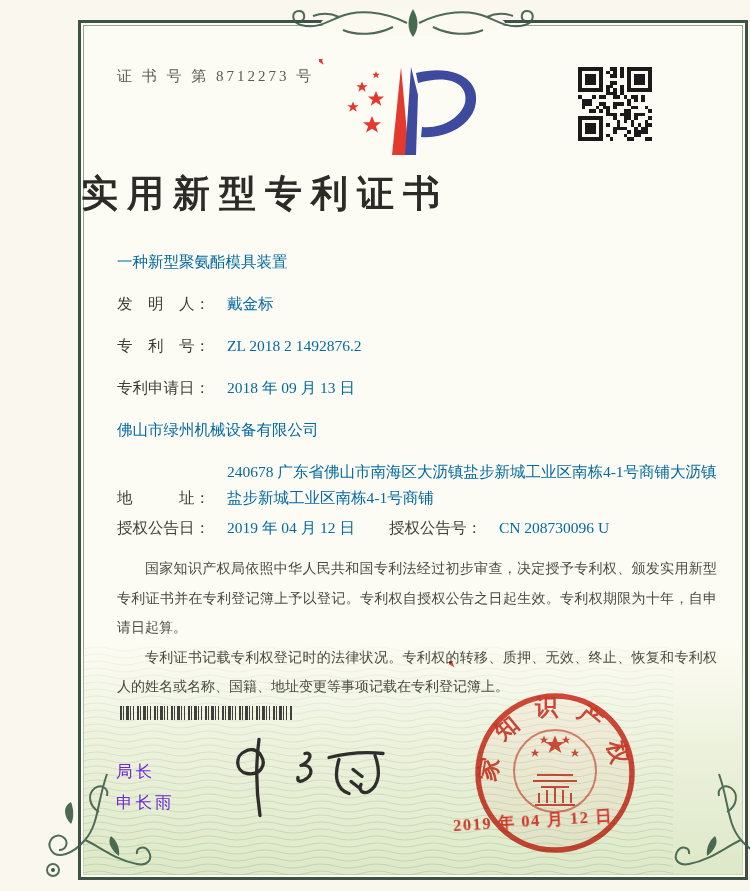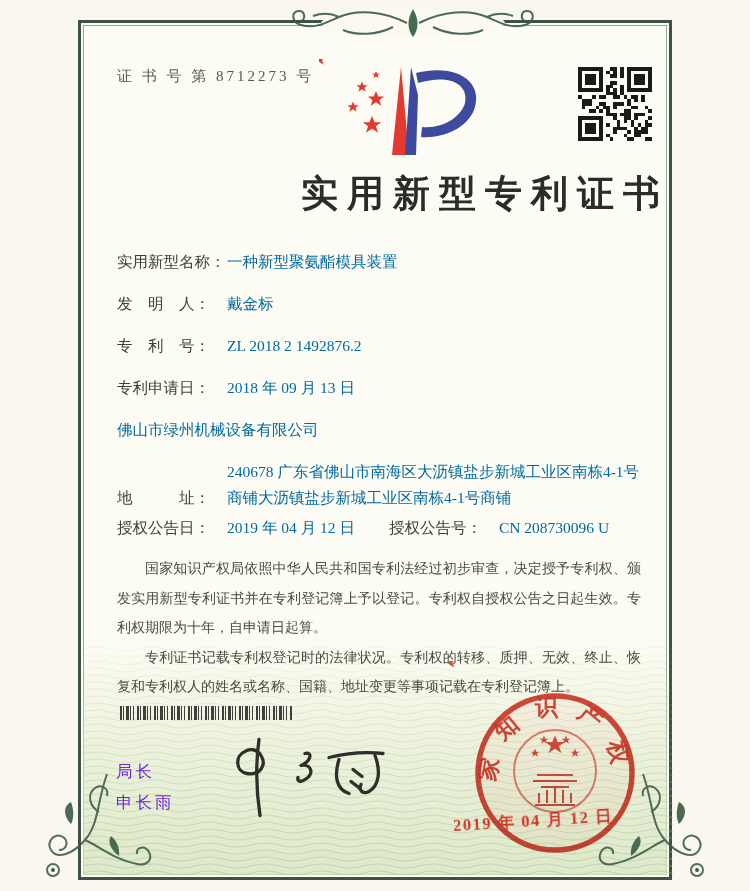--- a/index.html
+++ b/index.html
@@ -3,36 +3,36 @@
 <meta charset="utf-8">
 <style>
   html,body{margin:0;padding:0;}
   body{
     width:750px;height:891px;overflow:hidden;position:relative;
     background:#faf8ee;
     font-family:"Liberation Serif","DejaVu Serif",serif;
     -webkit-font-smoothing:antialiased;
   }
   .cert{
-    position:absolute;left:78px;top:20px;width:594px;height:860px;
+    position:absolute;left:78px;top:20px;width:670px;height:860px;
     border:3px solid #3e5244;background:#fdfcf4;box-sizing:border-box;
   }
   .cert-inner-line{position:absolute;inset:2px;border:1px solid #96a694;pointer-events:none;}
   .bottom-tint{
     position:absolute;left:2px;right:2px;bottom:2px;height:232px;
     background:linear-gradient(180deg,rgba(226,235,207,0) 0%,rgba(222,232,200,.5) 42%,rgba(214,228,190,.82) 100%);
   }
   .waves{position:absolute;left:2px;right:2px;bottom:2px;height:232px;}
   .cert-no{
     position:absolute;left:36px;top:44px;font-size:15px;color:#5a5a52;letter-spacing:3px;
   }
   .logo{position:absolute;left:238px;top:36px;width:172px;height:104px;}
   .qr{position:absolute;left:497px;top:44px;width:74px;height:74px;}
   .title{
-    position:absolute;left:0;right:0;top:146px;text-align:right;
+    position:absolute;left:0;right:0;top:146px;text-align:left;
     font-size:37px;color:#2b2b27;letter-spacing:9px;font-weight:600;
   }
   .content{position:absolute;left:36px;right:28px;top:226px;font-size:15.5px;color:#3e3e36;}
   .row{display:flex;line-height:26px;margin-bottom:16px;}
   .row .lbl{flex:none;width:110px;white-space:nowrap;color:#3e3e36;}
   .row .val{flex:1;color:#0369a1;}
   .row-addr{margin-bottom:4px;align-items:flex-end;}
   .row-grant{margin-bottom:0;}
   .pair{display:flex;}
   .pair2{margin-left:34px;}
@@ -280,21 +280,20 @@
         <rect x="15" y="20" width="1" height="1"></rect>
         <rect x="19" y="20" width="1" height="1"></rect>
         <rect x="20" y="20" width="1" height="1"></rect>
       </g>
     </svg>
 
   <div class="title">实用新型专利证书</div>
 
   <div class="content">
     <div class="row">
-      <span class="lbl">实用新型名称：</span>
       <span class="val">一种新型聚氨酯模具装置</span>
     </div>
     <div class="row">
       <span class="lbl">发　明　人：</span>
       <span class="val">戴金标</span>
     </div>
     <div class="row">
       <span class="lbl">专　利　号：</span>
       <span class="val">ZL 2018 2 1492876.2</span>
     </div>

